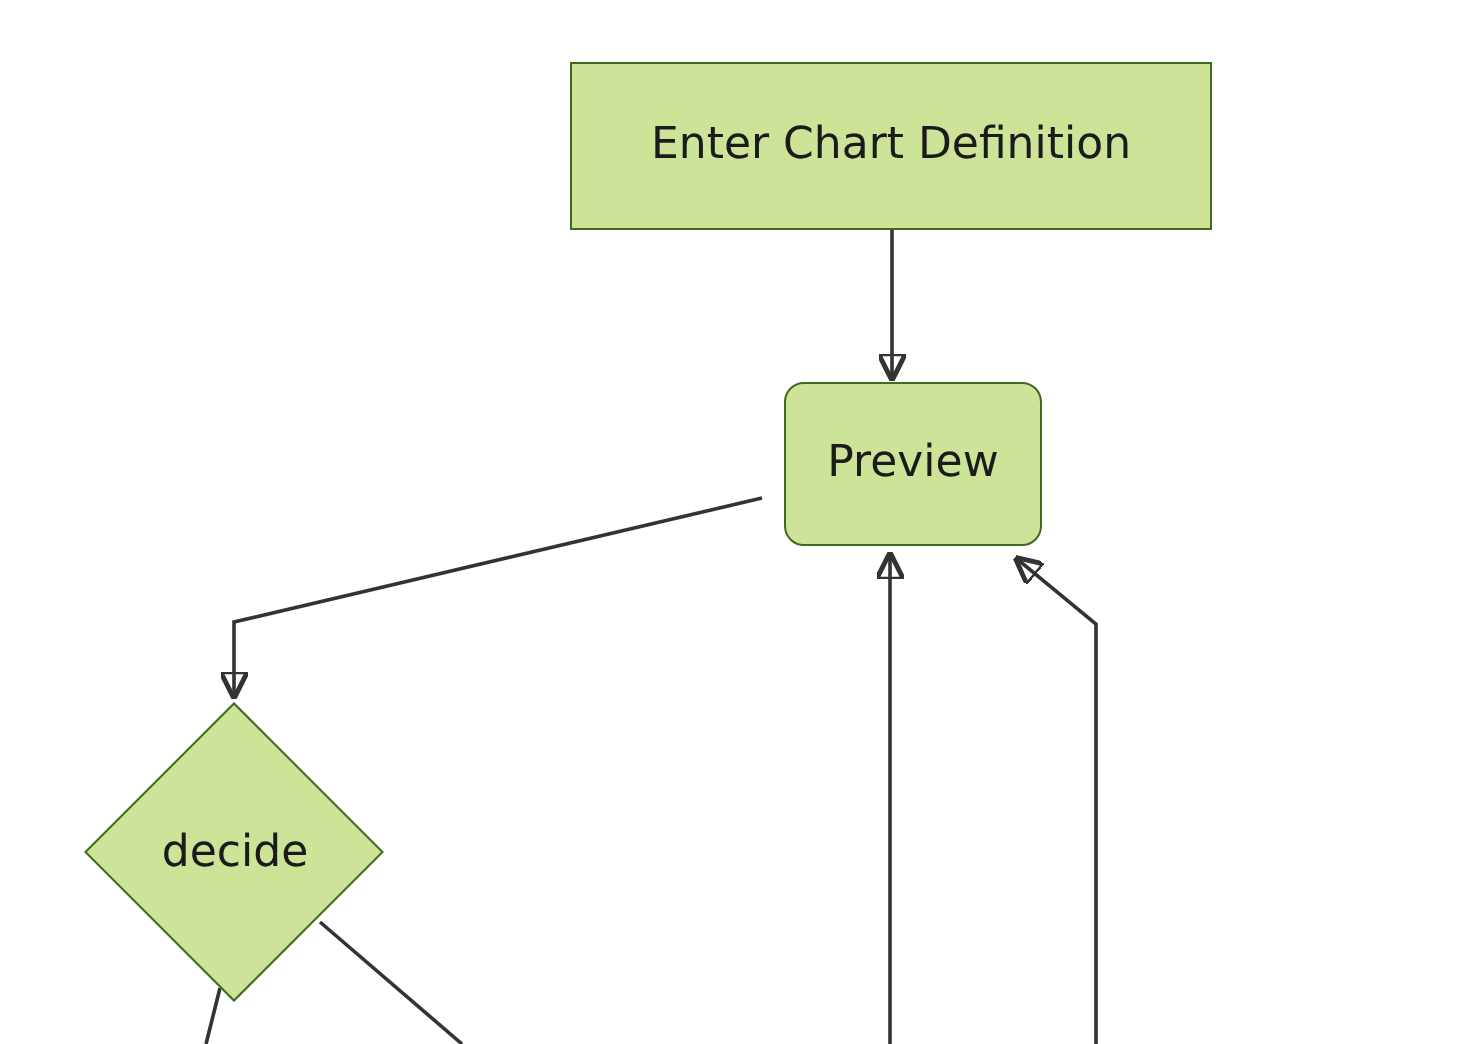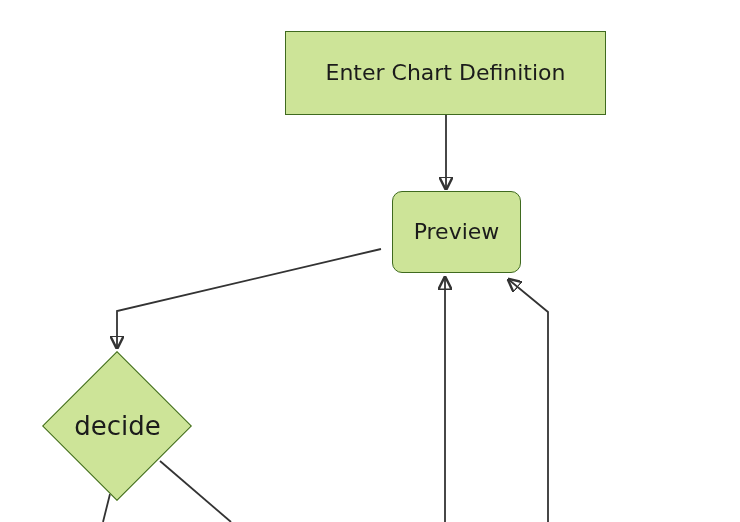--- a/index.html
+++ b/index.html
@@ -40,21 +40,21 @@
     transform: rotate(45deg);
     transform-origin: center center;
   }
   .diamond-label {
     position: absolute;
     left: 42px; top: 406px; width: 151px; height: 40px;
     display: flex;
     align-items: center;
     justify-content: center;
     color: #1b1b1b;
-    font-size: 26px;
+    font-size: 22px;
   }
   .node-label { white-space: nowrap; }
 </style>
 </head>
 <body>
 
 <div class="canvas">
 
   <svg class="edge-layer" viewBox="0 0 740 522" xmlns="http://www.w3.org/2000/svg">
     <defs>

